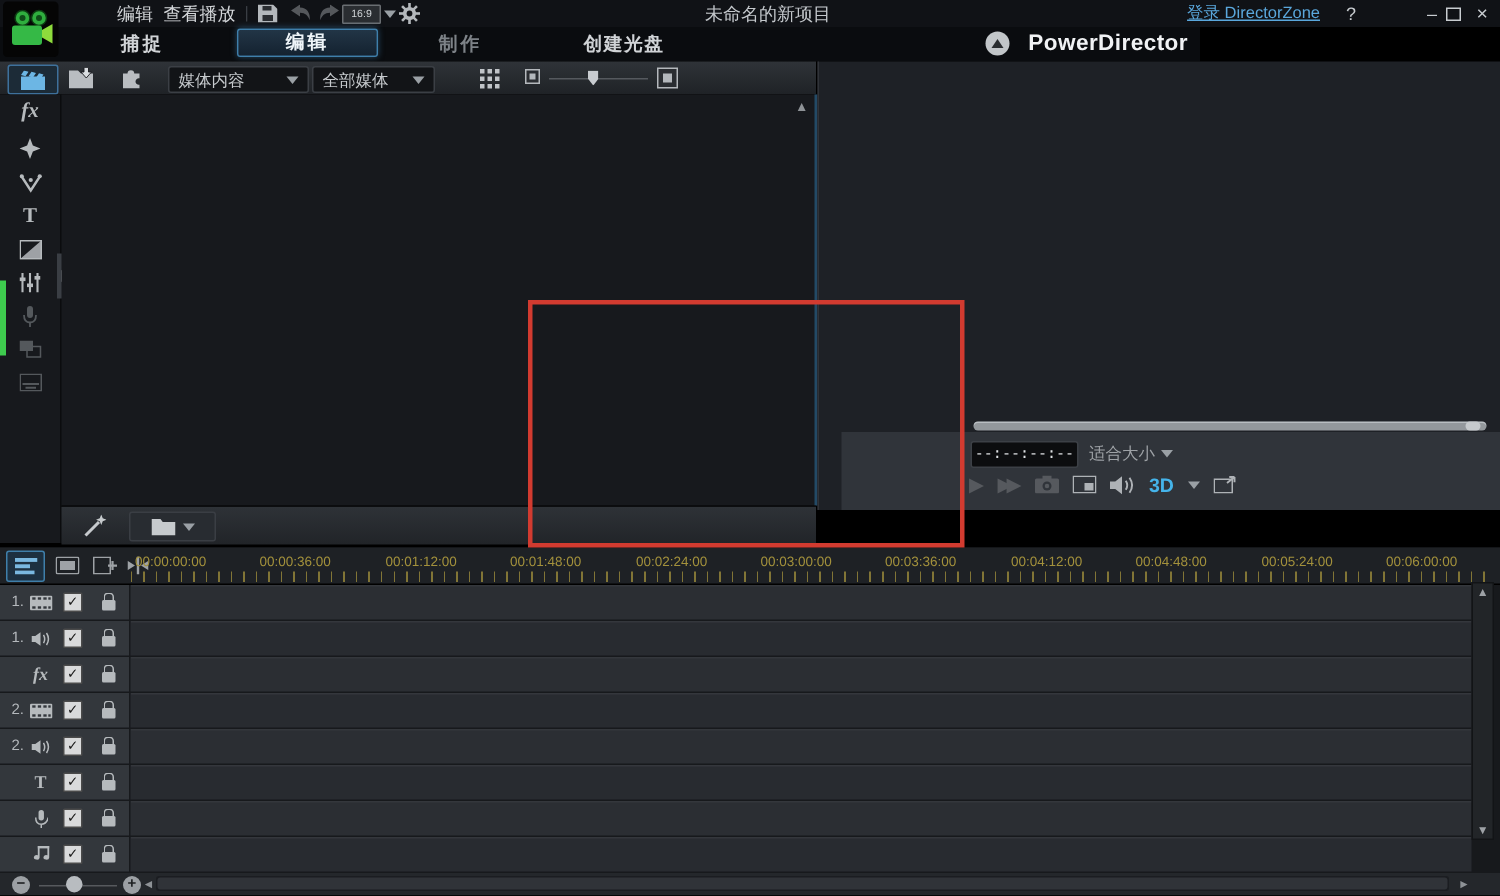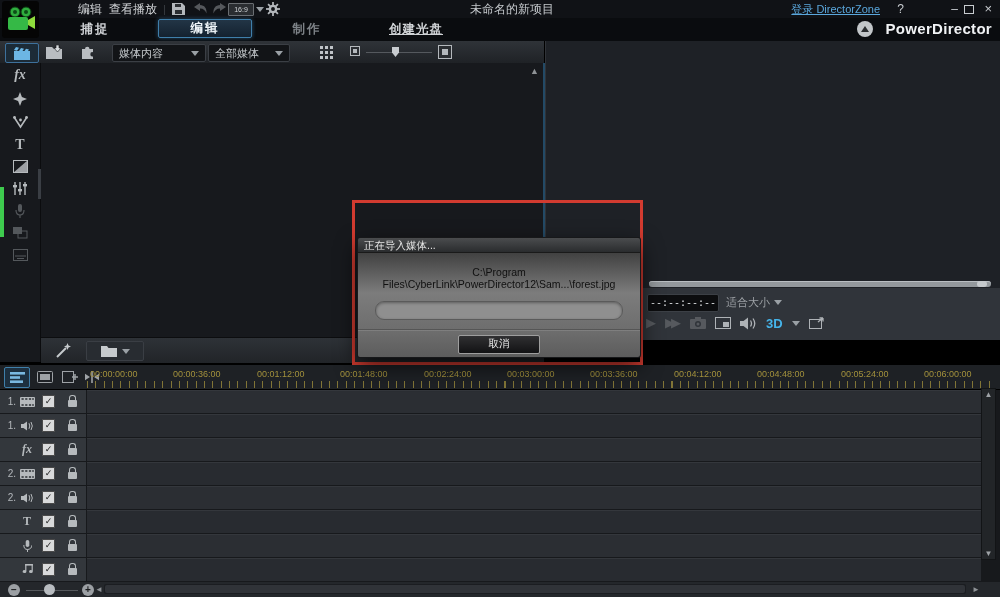--- a/index.html
+++ b/index.html
@@ -14,21 +14,21 @@
   .tb-sep{color:#3a3e44;font-size:11px;line-height:18px;}
   .tb-ic{color:#b4b8bc;}
   .tb-ic.dim{color:#55585c;}
   .ratio-chip{width:24px;height:11px;border:1px solid #6a6e72;border-radius:1px;background:#2a2d31;
               font-size:7px;line-height:11px;text-align:center;color:#cfd3d6;}
   .proj-title{left:0;top:0;width:1000px;text-align:center;font-size:12px;color:#c4c8cc;line-height:18px;margin-left:12px;}
   .win-link{font-size:11px;color:#5aa7dc;text-decoration:underline;line-height:18px;}
   .win-btn{font-size:12px;color:#c8ccd0;line-height:18px;}
 
   
-  .tabbar{left:0;top:18px;width:1000px;height:23px;background:#0a0c0f;border-bottom:1px solid #000;}
+  .tabbar{left:0;top:18px;width:800px;height:23px;background:#0a0c0f;border-bottom:1px solid #000;}
   .mode-tab{font-size:12.5px;font-weight:bold;letter-spacing:2px;line-height:22px;text-align:center;}
   .tab-active{top:1px;height:17px;line-height:17px;background:linear-gradient(#223546,#142230);
               border:1px solid #3f7fab;border-radius:2px;color:#eef4f8;box-shadow:0 0 4px rgba(70,140,190,.5);}
   .brand{display:flex;align-items:center;gap:13px;}
   .brand-txt{font-size:15px;font-weight:bold;color:#f0f2f4;letter-spacing:.3px;}
   .brand-circ{width:16px;height:16px;border-radius:50%;background:#c2c6c9;display:flex;align-items:center;justify-content:center;}
   .brand-circ i{display:block;width:0;height:0;border-left:4px solid transparent;border-right:4px solid transparent;border-bottom:6px solid #2a2d30;}
 
   
   .libbar{left:0;top:41px;width:544px;height:22px;background:linear-gradient(#2f3338,#1f2226);border-bottom:1px solid #0a0b0d;text-align:right;}
@@ -171,21 +171,21 @@
     <span class="a win-btn" style="right:96px;">?</span>
     <span class="a win-btn" style="right:42px;">–</span>
     <span class="a" style="right:26px;top:5px;width:8px;height:7px;border:1px solid #c8ccd0;"></span>
     <span class="a win-btn" style="right:8px;font-size:13px;">×</span>
   </div>
 
   <div class="a tabbar">
     <span class="a mode-tab" style="left:60px;width:70px;color:#d0d3d6;">捕捉</span>
     <span class="a mode-tab tab-active" style="left:158px;width:92px;">编辑</span>
     <span class="a mode-tab" style="left:272px;width:70px;color:#7d8287;">制作</span>
-    <span class="a mode-tab" style="left:380px;width:72px;color:#d0d3d6;letter-spacing:1px;text-decoration:underline;">创建光盘</span>
+    <span class="a mode-tab" style="left:380px;width:72px;color:#d0d3d6;letter-spacing:1px;">创建光盘</span>
     <span class="a brand" style="right:8px;top:2px;">
       <span class="brand-circ">
           <i></i>
         </span>
       <span class="brand-txt">PowerDirector</span>
     </span>
   </div>
 
   <div class="a" style="left:2px;top:1px;width:37px;height:37px;background:#050505;border-radius:3px;z-index:5;display:flex;align-items:center;justify-content:center;">
     <svg width="30" height="27" viewBox="0 0 30 27">
@@ -523,24 +523,14 @@
       <span class="a tl-arrow" style="left:95px;">◄</span>
       <span class="a hs-track">
           <span class="hs-thumb"></span>
         </span>
       <span class="a tl-arrow" style="left:972px;">►</span>
     </div>
   </div>
 
   <div class="a red-rect"></div>
 
-  <div class="a dlg">
-    <div class="dlg-title">正在导入媒体...</div>
-    <div class="dlg-body">
-      <div class="dlg-path">C:\Program Files\CyberLink\PowerDirector12\Sam...\forest.jpg</div>
-      <div class="dlg-prog"></div>
-      <div class="dlg-foot">
-        <span class="dlg-cancel">取消</span>
-      </div>
-    </div>
-  </div>
 
 </div>
 
 </body></html>

